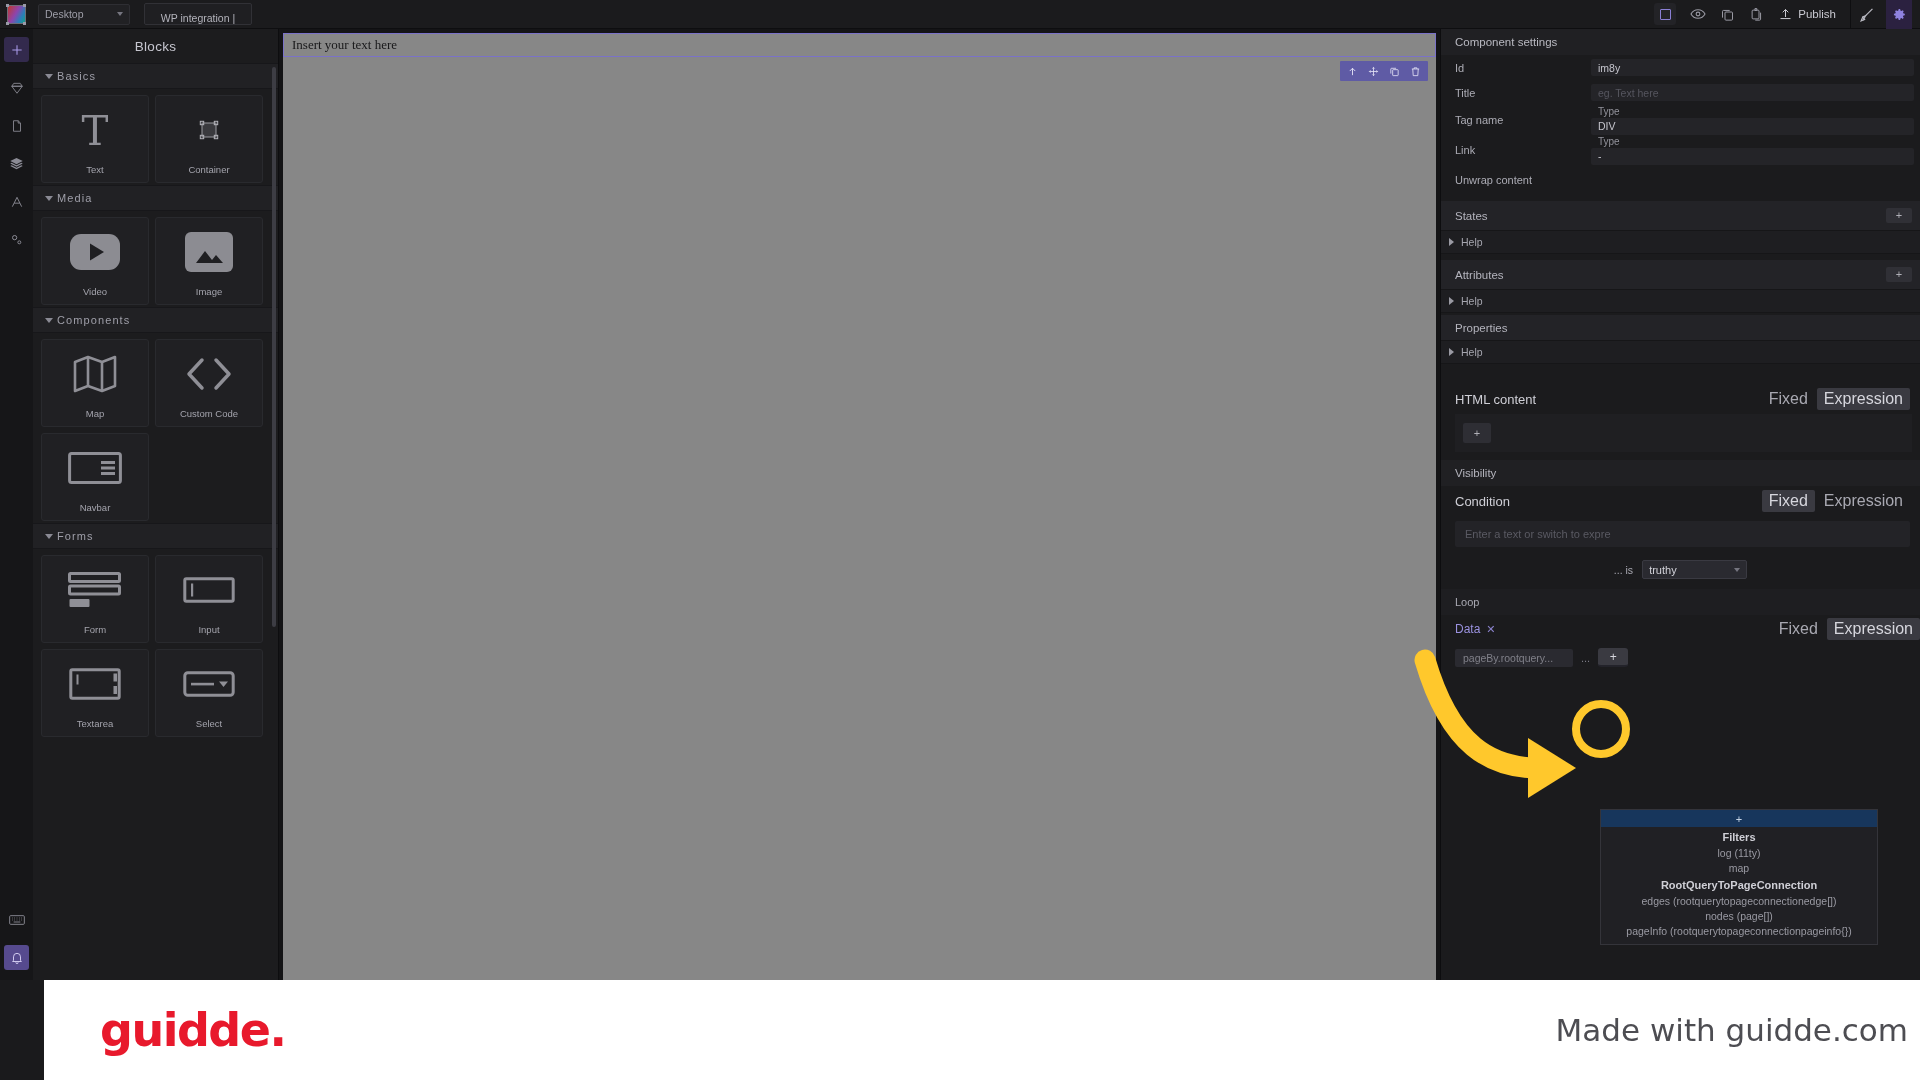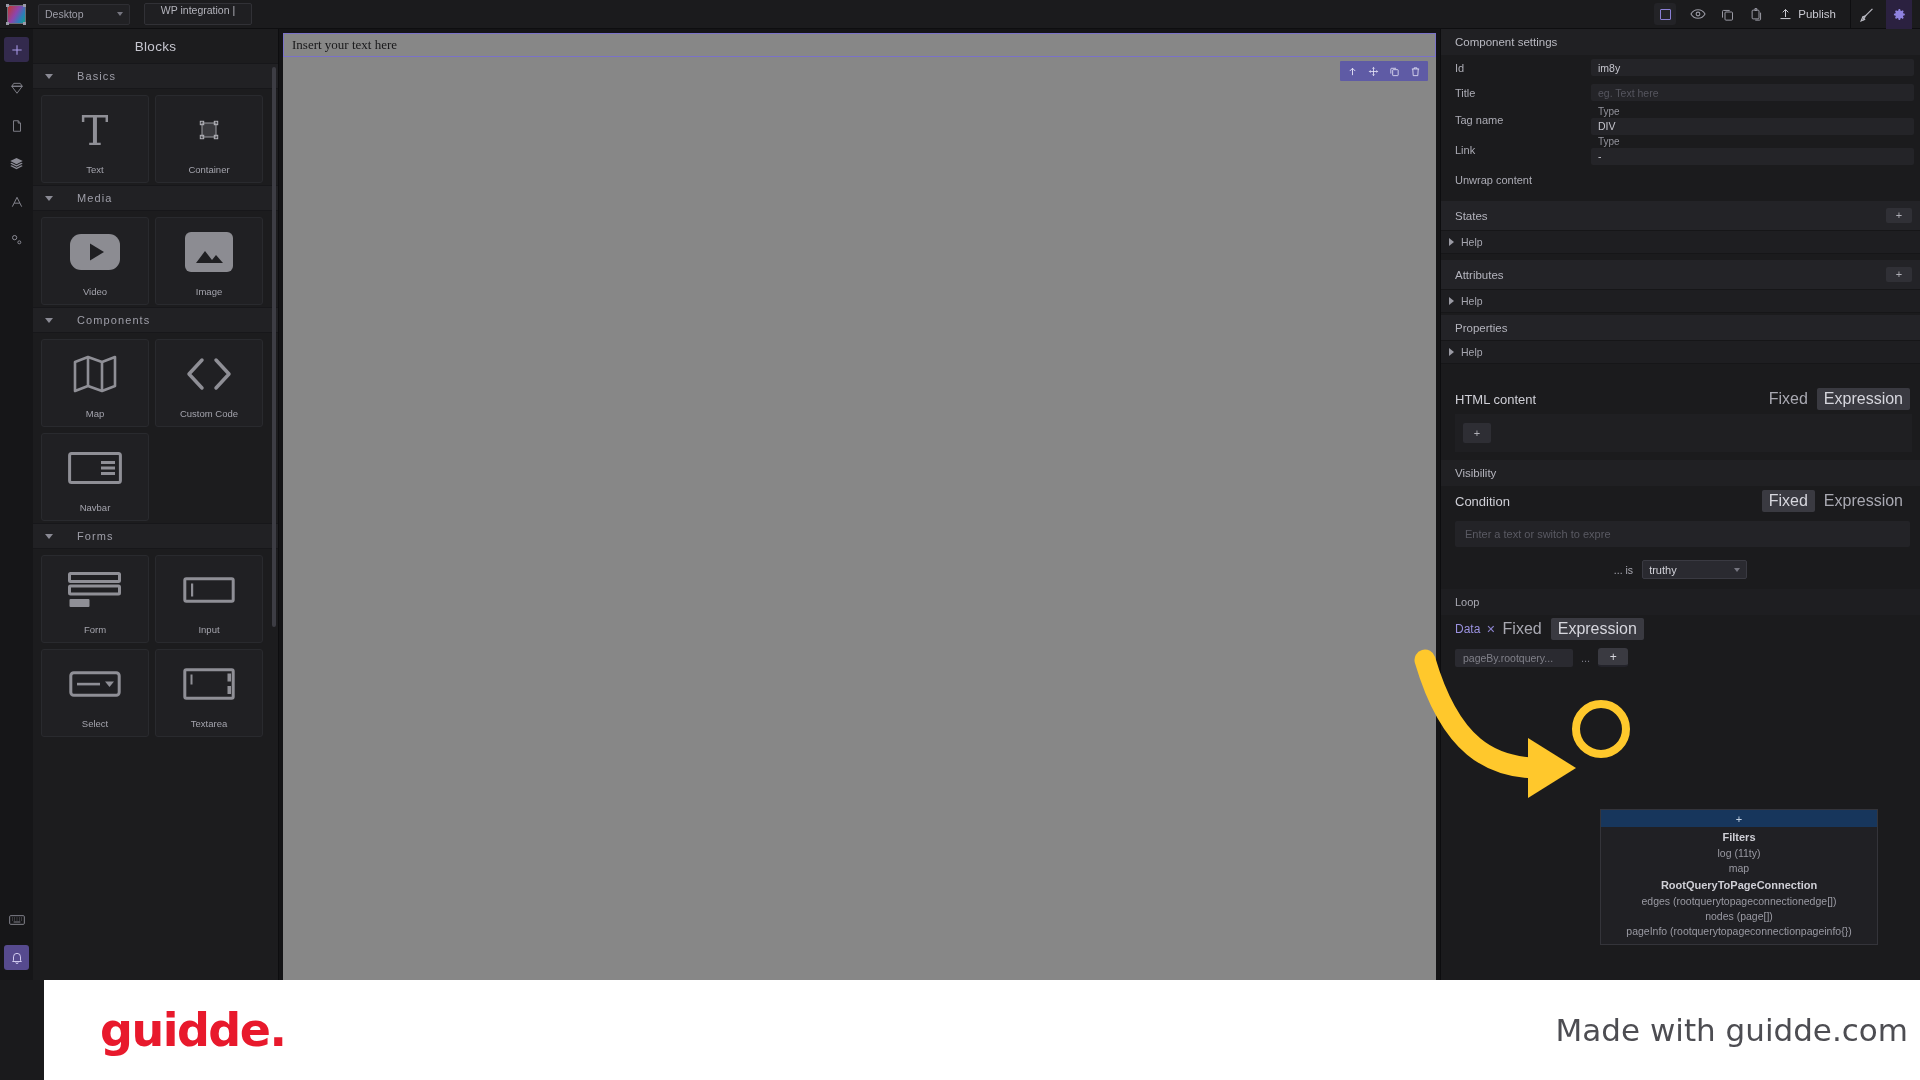--- a/index.html
+++ b/index.html
@@ -34,21 +34,21 @@
     display: flex; align-items: center; justify-content: space-between;
     padding: 0 6px; color: #9e9ea8; font-size: 10.5px;
   }
   .caret-down {
     width:0;height:0;border-left:3.5px solid transparent;border-right:3.5px solid transparent;
     border-top:4px solid #75757f;
   }
   .wp-tab {
     margin-left: 14px; height: 22px; min-width: 108px;
     background: #1f1f22; border: 1px solid #313136; border-radius: 2px;
-    display:flex; align-items:flex-start; justify-content:center;
+    display:flex; align-items:flex-end; justify-content:center;
     color:#b3b3bb; font-size: 10.5px; padding: 0 10px;
   }
   .topbar-right { margin-left: auto; display:flex; align-items:center; gap: 14px; padding-right: 8px; }
   .tb-icon { color:#9a9aa4; display:flex; align-items:center; }
   .tb-square-btn {
     width:22px;height:22px;background:#232327;border-radius:3px;
     display:flex;align-items:center;justify-content:center;
   }
   .tb-square-inner { width:11px;height:11px;border:1.6px solid #8a7fd4; border-radius:1px;}
   .publish {
@@ -76,21 +76,21 @@
   
   .blocks-panel {
     position:absolute; top:29px; left:33px; width:246px; height:951px;
     background:#1c1c1e; border-right:1px solid #0d0d0f; overflow:hidden;
   }
   .blocks-title {
     height:34px; display:flex; align-items:center; justify-content:center;
     color:#c6c6cf; font-size:13.5px; letter-spacing:.3px;
   }
   .group-head {
-    height:26px; display:flex; align-items:center; gap:24px;
+    height:26px; display:flex; align-items:center; gap:4px;
     padding-left:12px; background:#212124; border-top:1px solid #17171a;
     border-bottom:1px solid #17171a;
     color:#9f9fa9; font-size:11px; letter-spacing:1.1px;
   }
   .tri-down { width:0;height:0;border-left:4px solid transparent;border-right:4px solid transparent;border-top:5px solid #8a8a94; }
   .tile-grid { display:flex; flex-wrap:wrap; padding:6px 8px 2px 8px; gap:6px; }
   .tile {
     width:108px; height:88px; background:#202023; border:1px solid #292a2e;
     border-radius:3px; display:flex; flex-direction:column; align-items:center;
     justify-content:flex-end; padding-bottom:7px; position:relative;
@@ -194,21 +194,21 @@
   .sel-box {
     width:105px;height:19px;background:#2a2a30;border:1px solid #3a3a42;border-radius:2px;
     display:flex;align-items:center;justify-content:space-between;padding:0 6px;
     color:#d2d2d9;font-size:11px;
   }
   .loop-head {
     height:26px; display:flex; align-items:center; padding-left:14px;
     background:#1e1e21; color:#a9a9b2; font-size:11px;
   }
   .data-head {
-    height:28px; display:flex; align-items:center; justify-content:flex-start;
+    height:28px; display:flex; align-items:center; justify-content:space-between;
     padding:0 0 0 14px; background:#1b1b1d;
   }
   .data-lbl { font-size:12px; color:#9b92e0; display:flex; align-items:center; gap:6px; }
   .data-x { color:#8a82cc; font-size:11px; }
   .data-row { display:flex; align-items:center; gap:8px; padding:5px 0 5px 14px; }
   .token {
     height:18px; min-width:118px; background:#2a2a30; border-radius:2px;
     display:flex; align-items:center; padding:0 8px; color:#808089; font-size:10.5px;
     overflow:hidden; white-space:nowrap;
   }
@@ -475,38 +475,38 @@
         <div class="tile-ico">
           <svg width="52" height="26" viewBox="0 0 52 26">
             <rect x="1.8" y="1.8" width="48.4" height="22.4" rx="1.5" fill="none" stroke="#8f8f96" stroke-width="3"></rect>
             <rect x="8" y="6.5" width="2.2" height="13" fill="#8f8f96"></rect>
           </svg>
         </div>
         <div class="tile-label">Input</div>
       </div>
       <div class="tile">
         <div class="tile-ico">
-          <svg width="52" height="26" viewBox="0 0 52 26">
-            <rect x="1.8" y="1.8" width="48.4" height="22.4" rx="3" fill="none" stroke="#8f8f96" stroke-width="3"></rect>
-            <rect x="8" y="11.8" width="23" height="2.6" fill="#8f8f96"></rect>
-            <path d="M36 10.5h9l-4.5 5.5z" fill="#8f8f96"></path>
-          </svg>
-        </div>
-        <div class="tile-label">Select</div>
-      </div>
-      <div class="tile">
-        <div class="tile-ico">
           <svg width="52" height="32" viewBox="0 0 52 32">
             <rect x="1.8" y="1.8" width="48.4" height="28.4" rx="1.5" fill="none" stroke="#8f8f96" stroke-width="3"></rect>
             <rect x="7.5" y="6.5" width="2" height="10" fill="#8f8f96"></rect>
             <rect x="44.5" y="5.5" width="3.5" height="8" fill="#8f8f96"></rect>
             <rect x="44.5" y="18" width="3.5" height="8" fill="#8f8f96"></rect>
           </svg>
         </div>
         <div class="tile-label">Textarea</div>
+      </div>
+      <div class="tile">
+        <div class="tile-ico">
+          <svg width="52" height="26" viewBox="0 0 52 26">
+            <rect x="1.8" y="1.8" width="48.4" height="22.4" rx="3" fill="none" stroke="#8f8f96" stroke-width="3"></rect>
+            <rect x="8" y="11.8" width="23" height="2.6" fill="#8f8f96"></rect>
+            <path d="M36 10.5h9l-4.5 5.5z" fill="#8f8f96"></path>
+          </svg>
+        </div>
+        <div class="tile-label">Select</div>
       </div>
     </div>
 
     <div class="blk-scroll"></div>
   </div>
 
   <div class="canvas-wrap">
     <div class="canvas">
       <div class="text-block">
         <span>Insert your text here</span>

